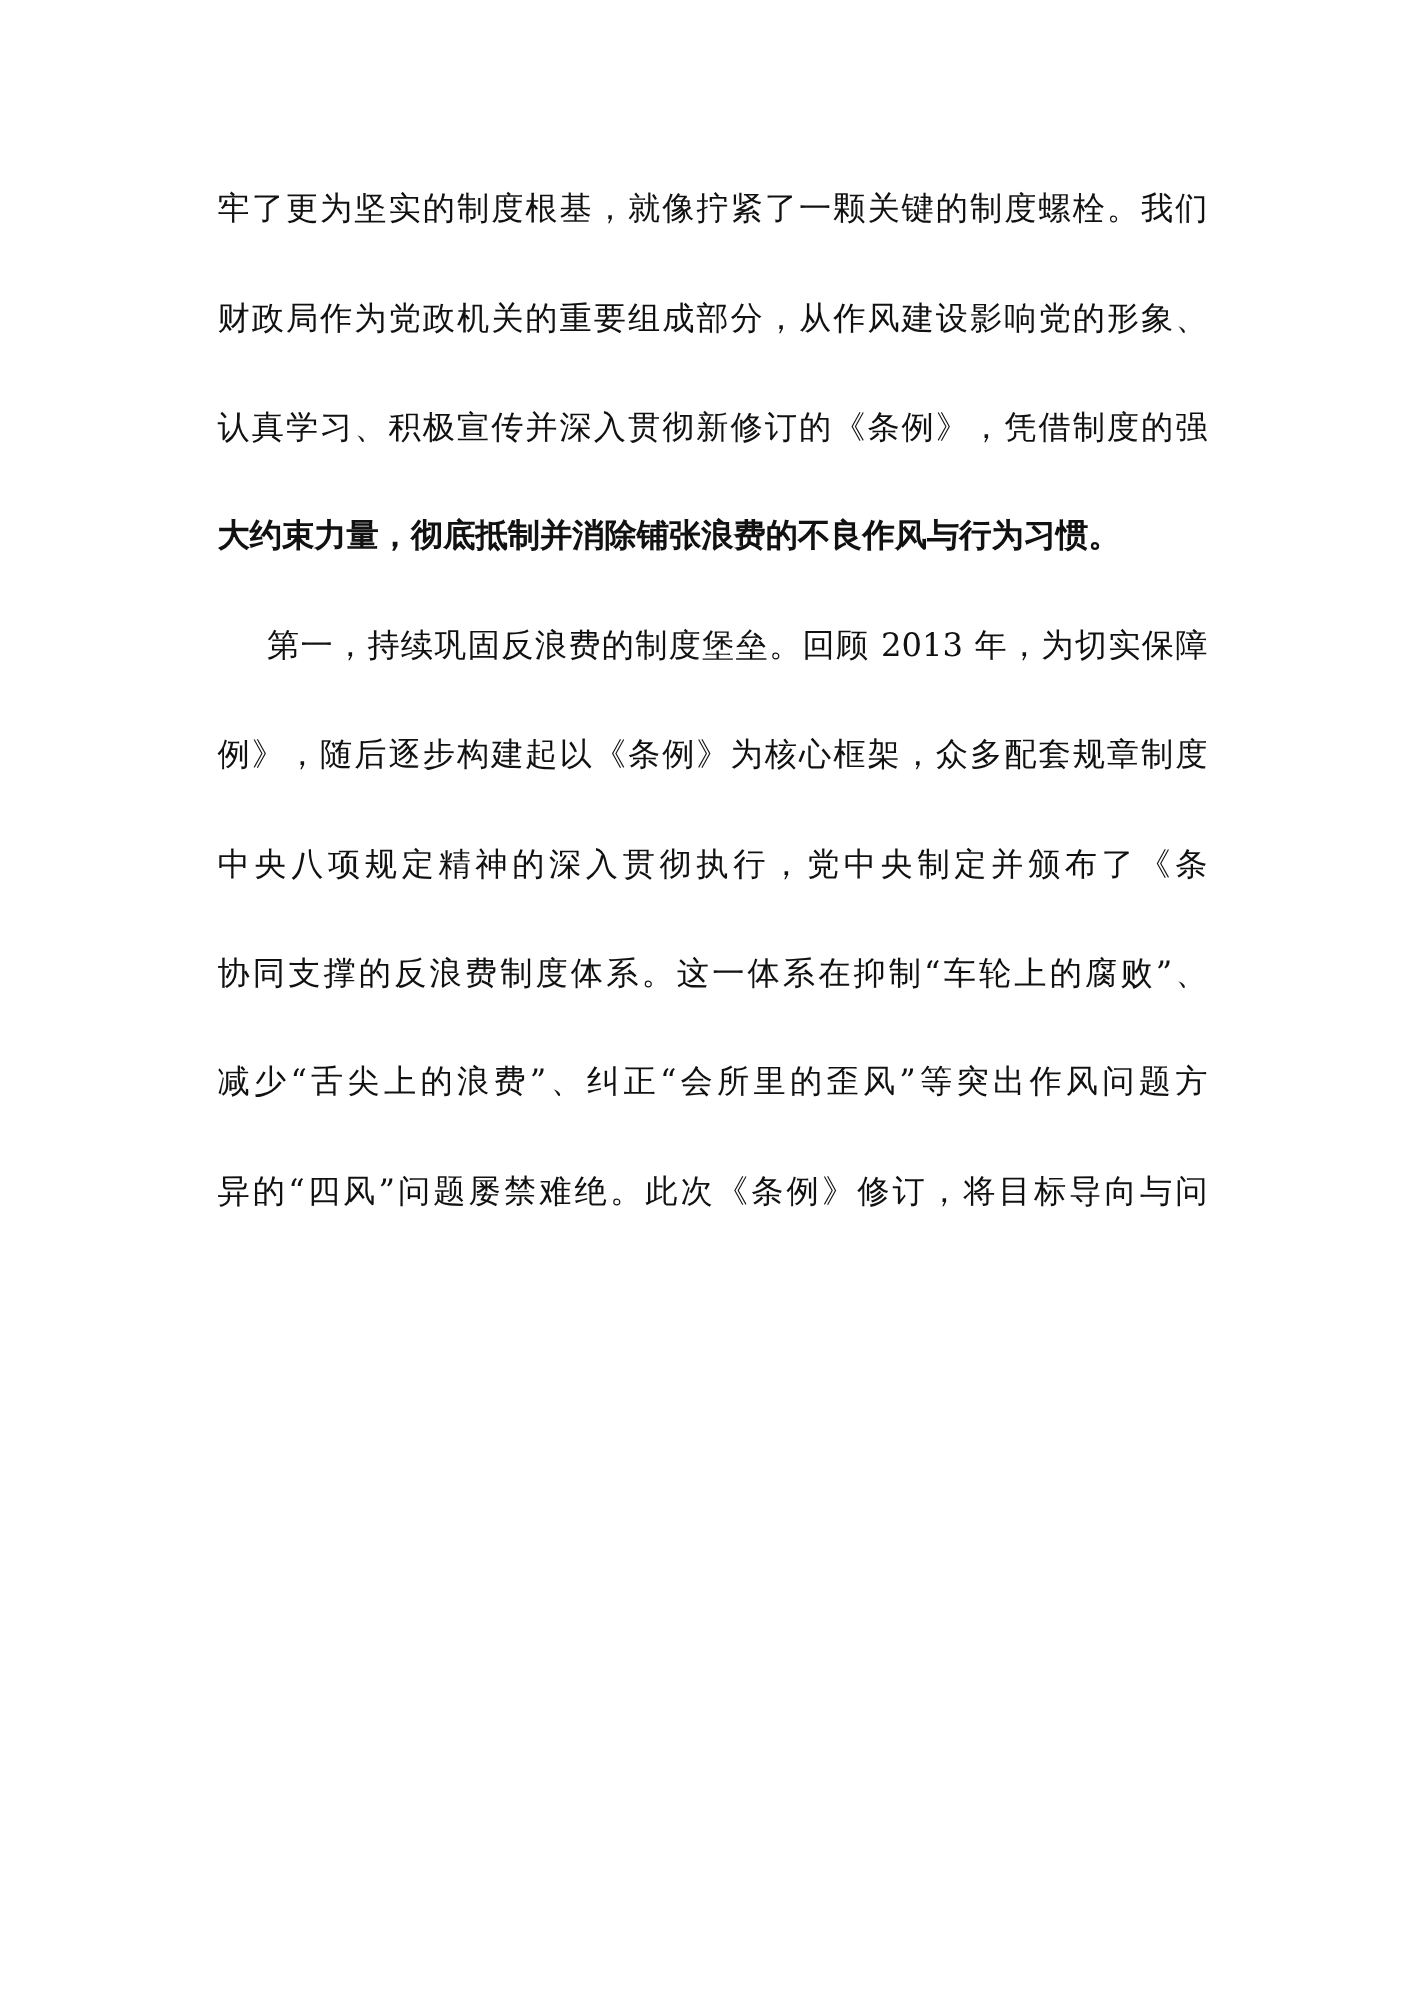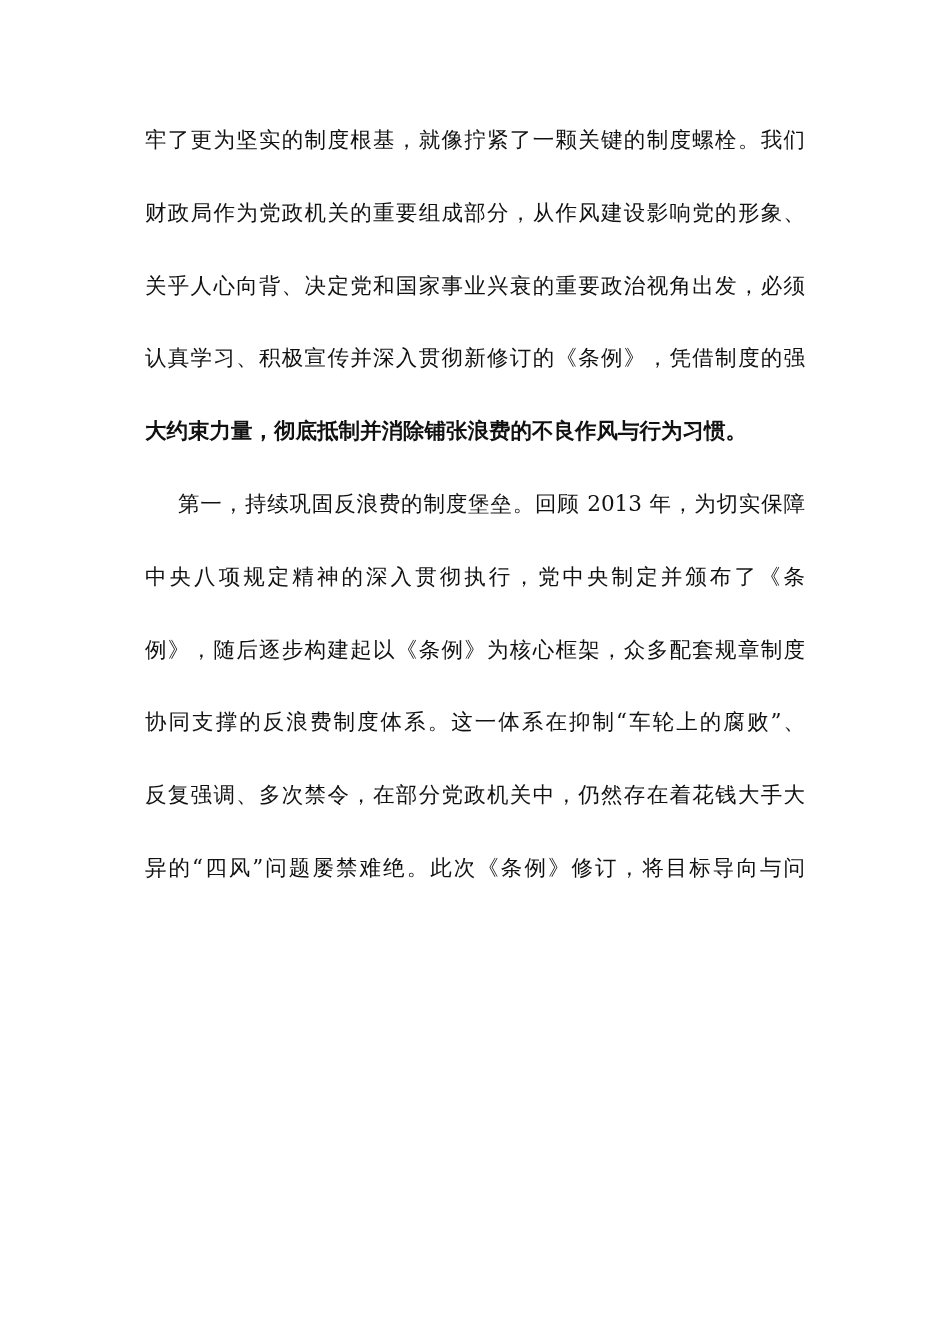--- a/index.html
+++ b/index.html
@@ -49,28 +49,27 @@
   </style>
 </head>
 <body>
 
 <div class="page">
   <div class="body-text">
 
     <div class="paragraph">
       <span class="line">牢了更为坚实的制度根基，就像拧紧了一颗关键的制度螺栓。我们</span>
       <span class="line">财政局作为党政机关的重要组成部分，从作风建设影响党的形象、</span>
-      <span class="line">关乎人心向背、决定党和国家事业兴衰的重要政治视角出发，必须</span>
       <span class="line">认真学习、积极宣传并深入贯彻新修订的《条例》，凭借制度的强</span>
       <span class="line last">大约束力量，彻底抵制并消除铺张浪费的不良作风与行为习惯。</span>
     </div>
 
     <div class="paragraph">
       <span class="line indent">第一，持续巩固反浪费的制度堡垒。回顾 2013 年，为切实保障</span>
+      <span class="line">例》，随后逐步构建起以《条例》为核心框架，众多配套规章制度</span>
       <span class="line">中央八项规定精神的深入贯彻执行，党中央制定并颁布了《条</span>
-      <span class="line">例》，随后逐步构建起以《条例》为核心框架，众多配套规章制度</span>
       <span class="line">协同支撑的反浪费制度体系。这一体系在抑制“车轮上的腐败”、</span>
-      <span class="line">反复强调、多次禁令，在部分党政机关中，仍然存在着花钱大手大</span>
+      <span class="line">减少“舌尖上的浪费”、纠正“会所里的歪风”等突出作风问题方</span>
       <span class="line">异的“四风”问题屡禁难绝。此次《条例》修订，将目标导向与问</span>
     </div>
 
   </div>
 </div>
 
 </body></html>

